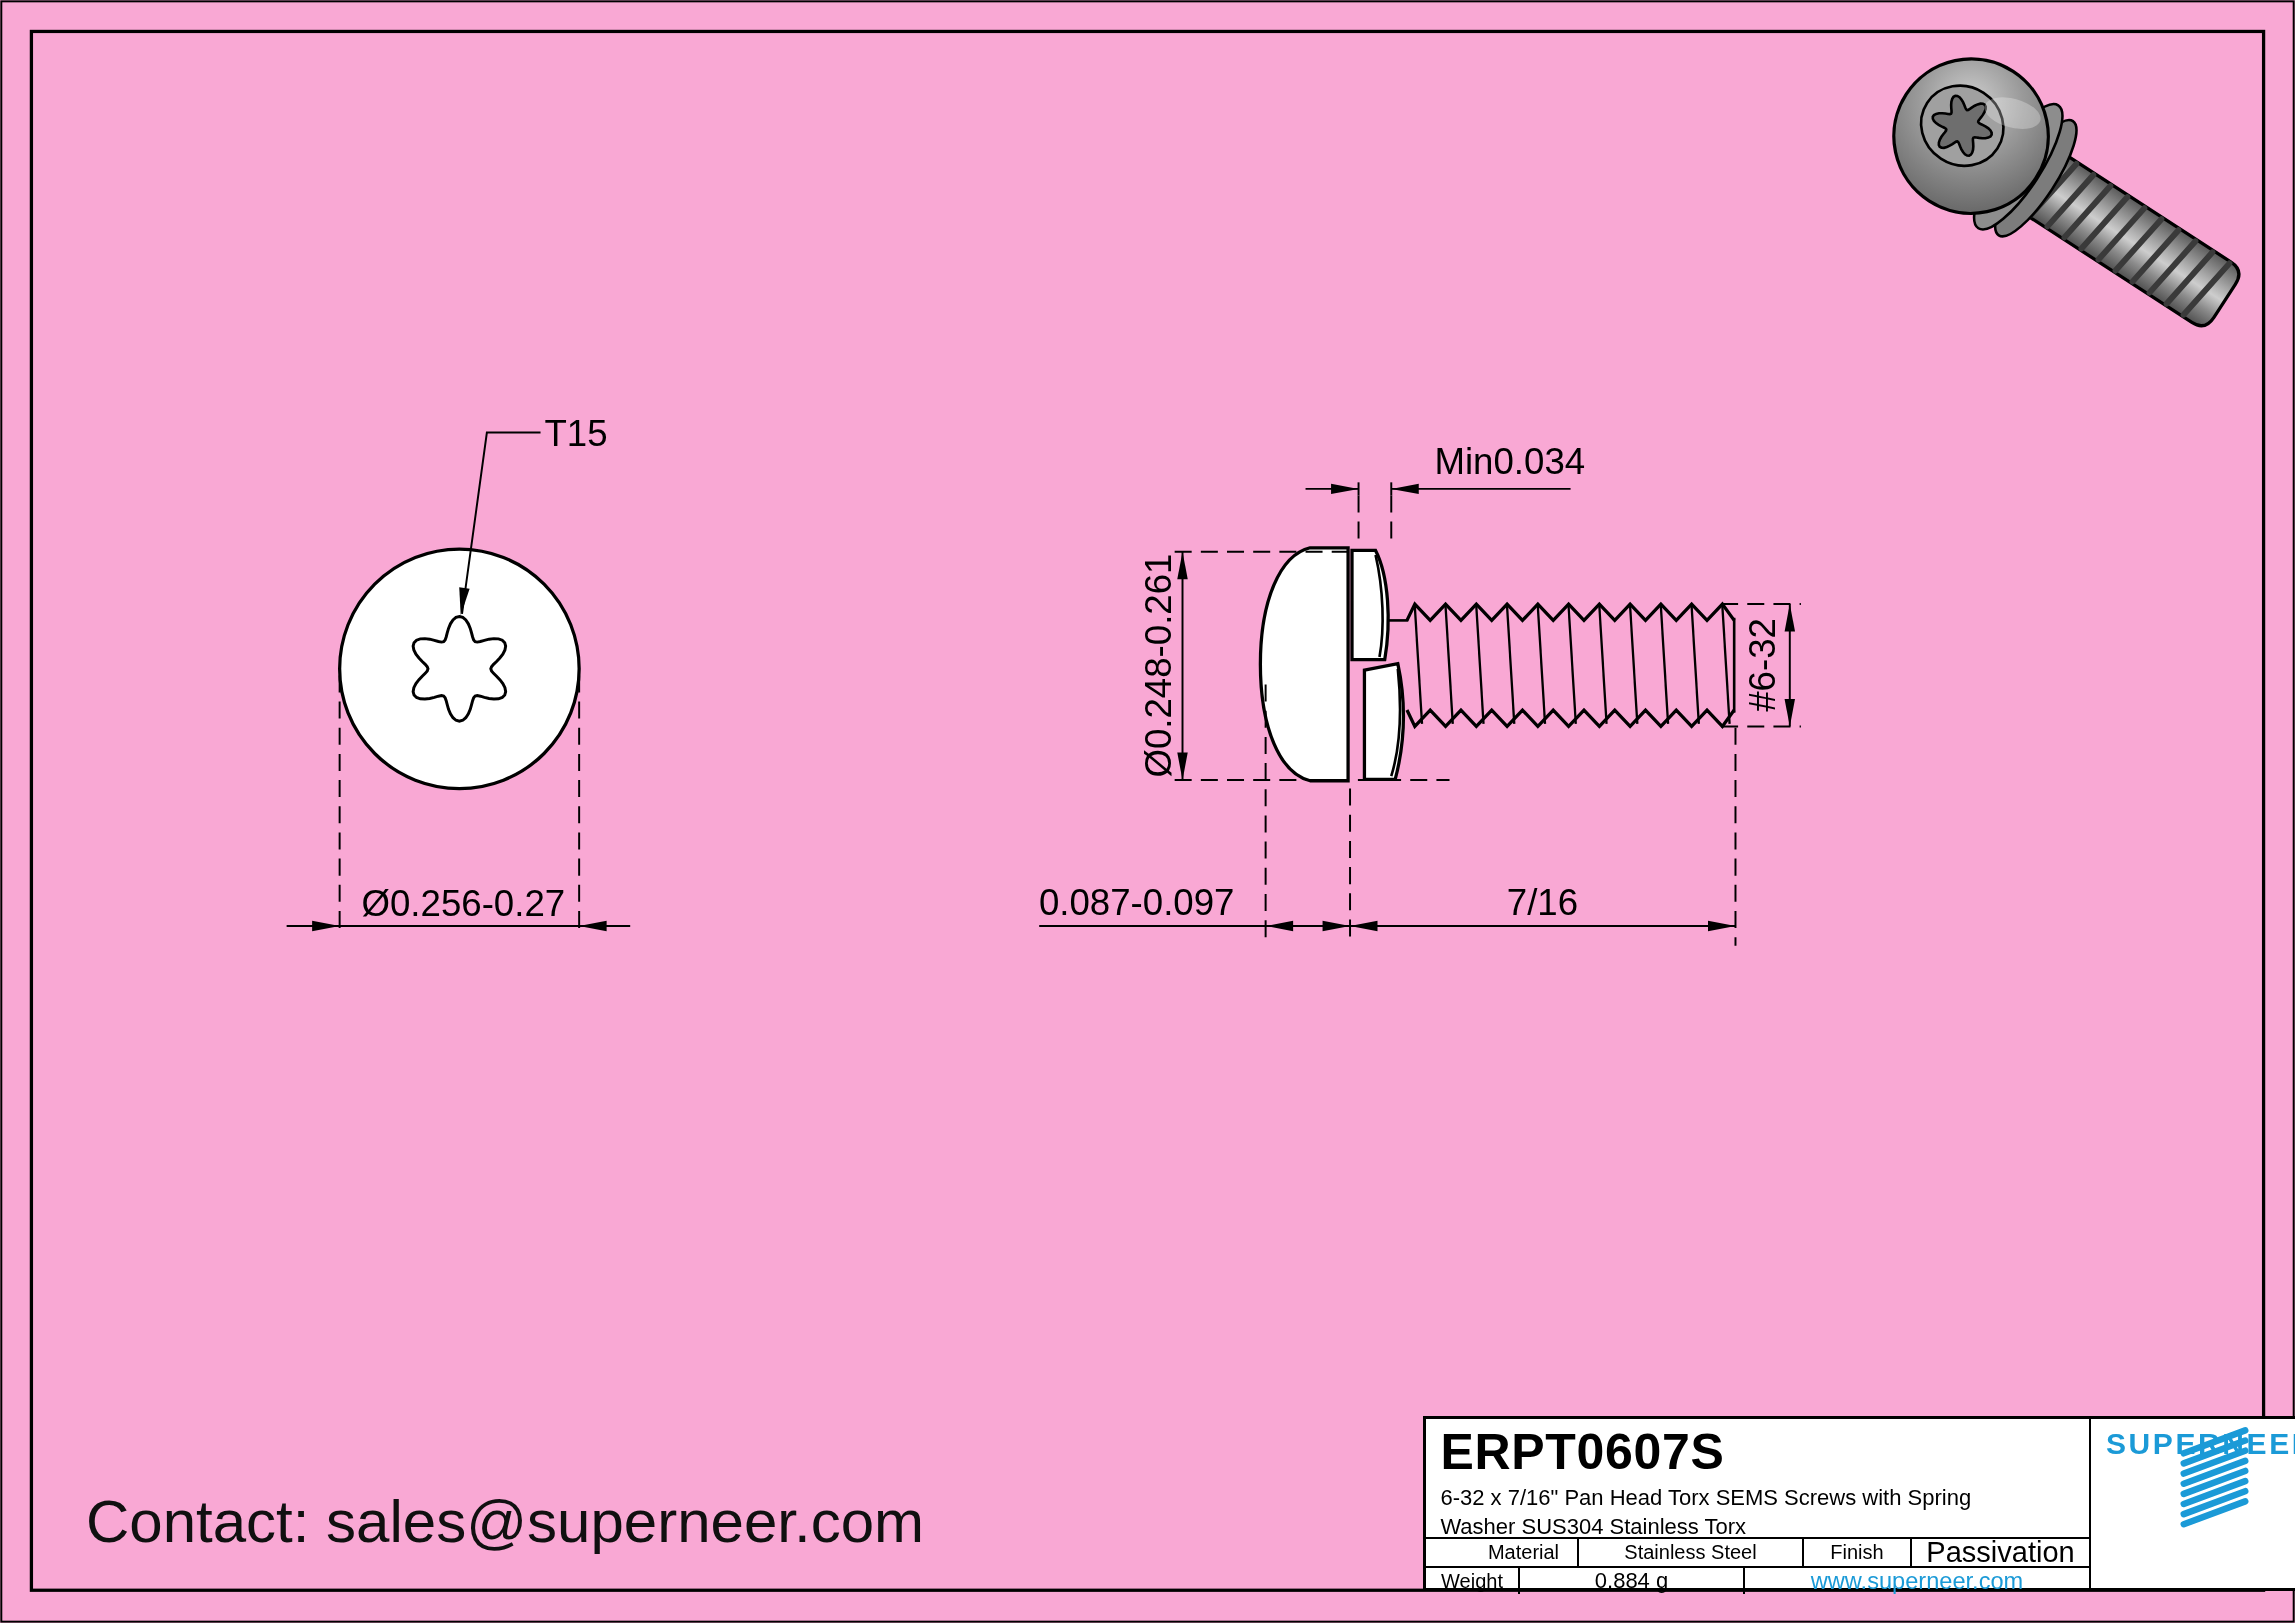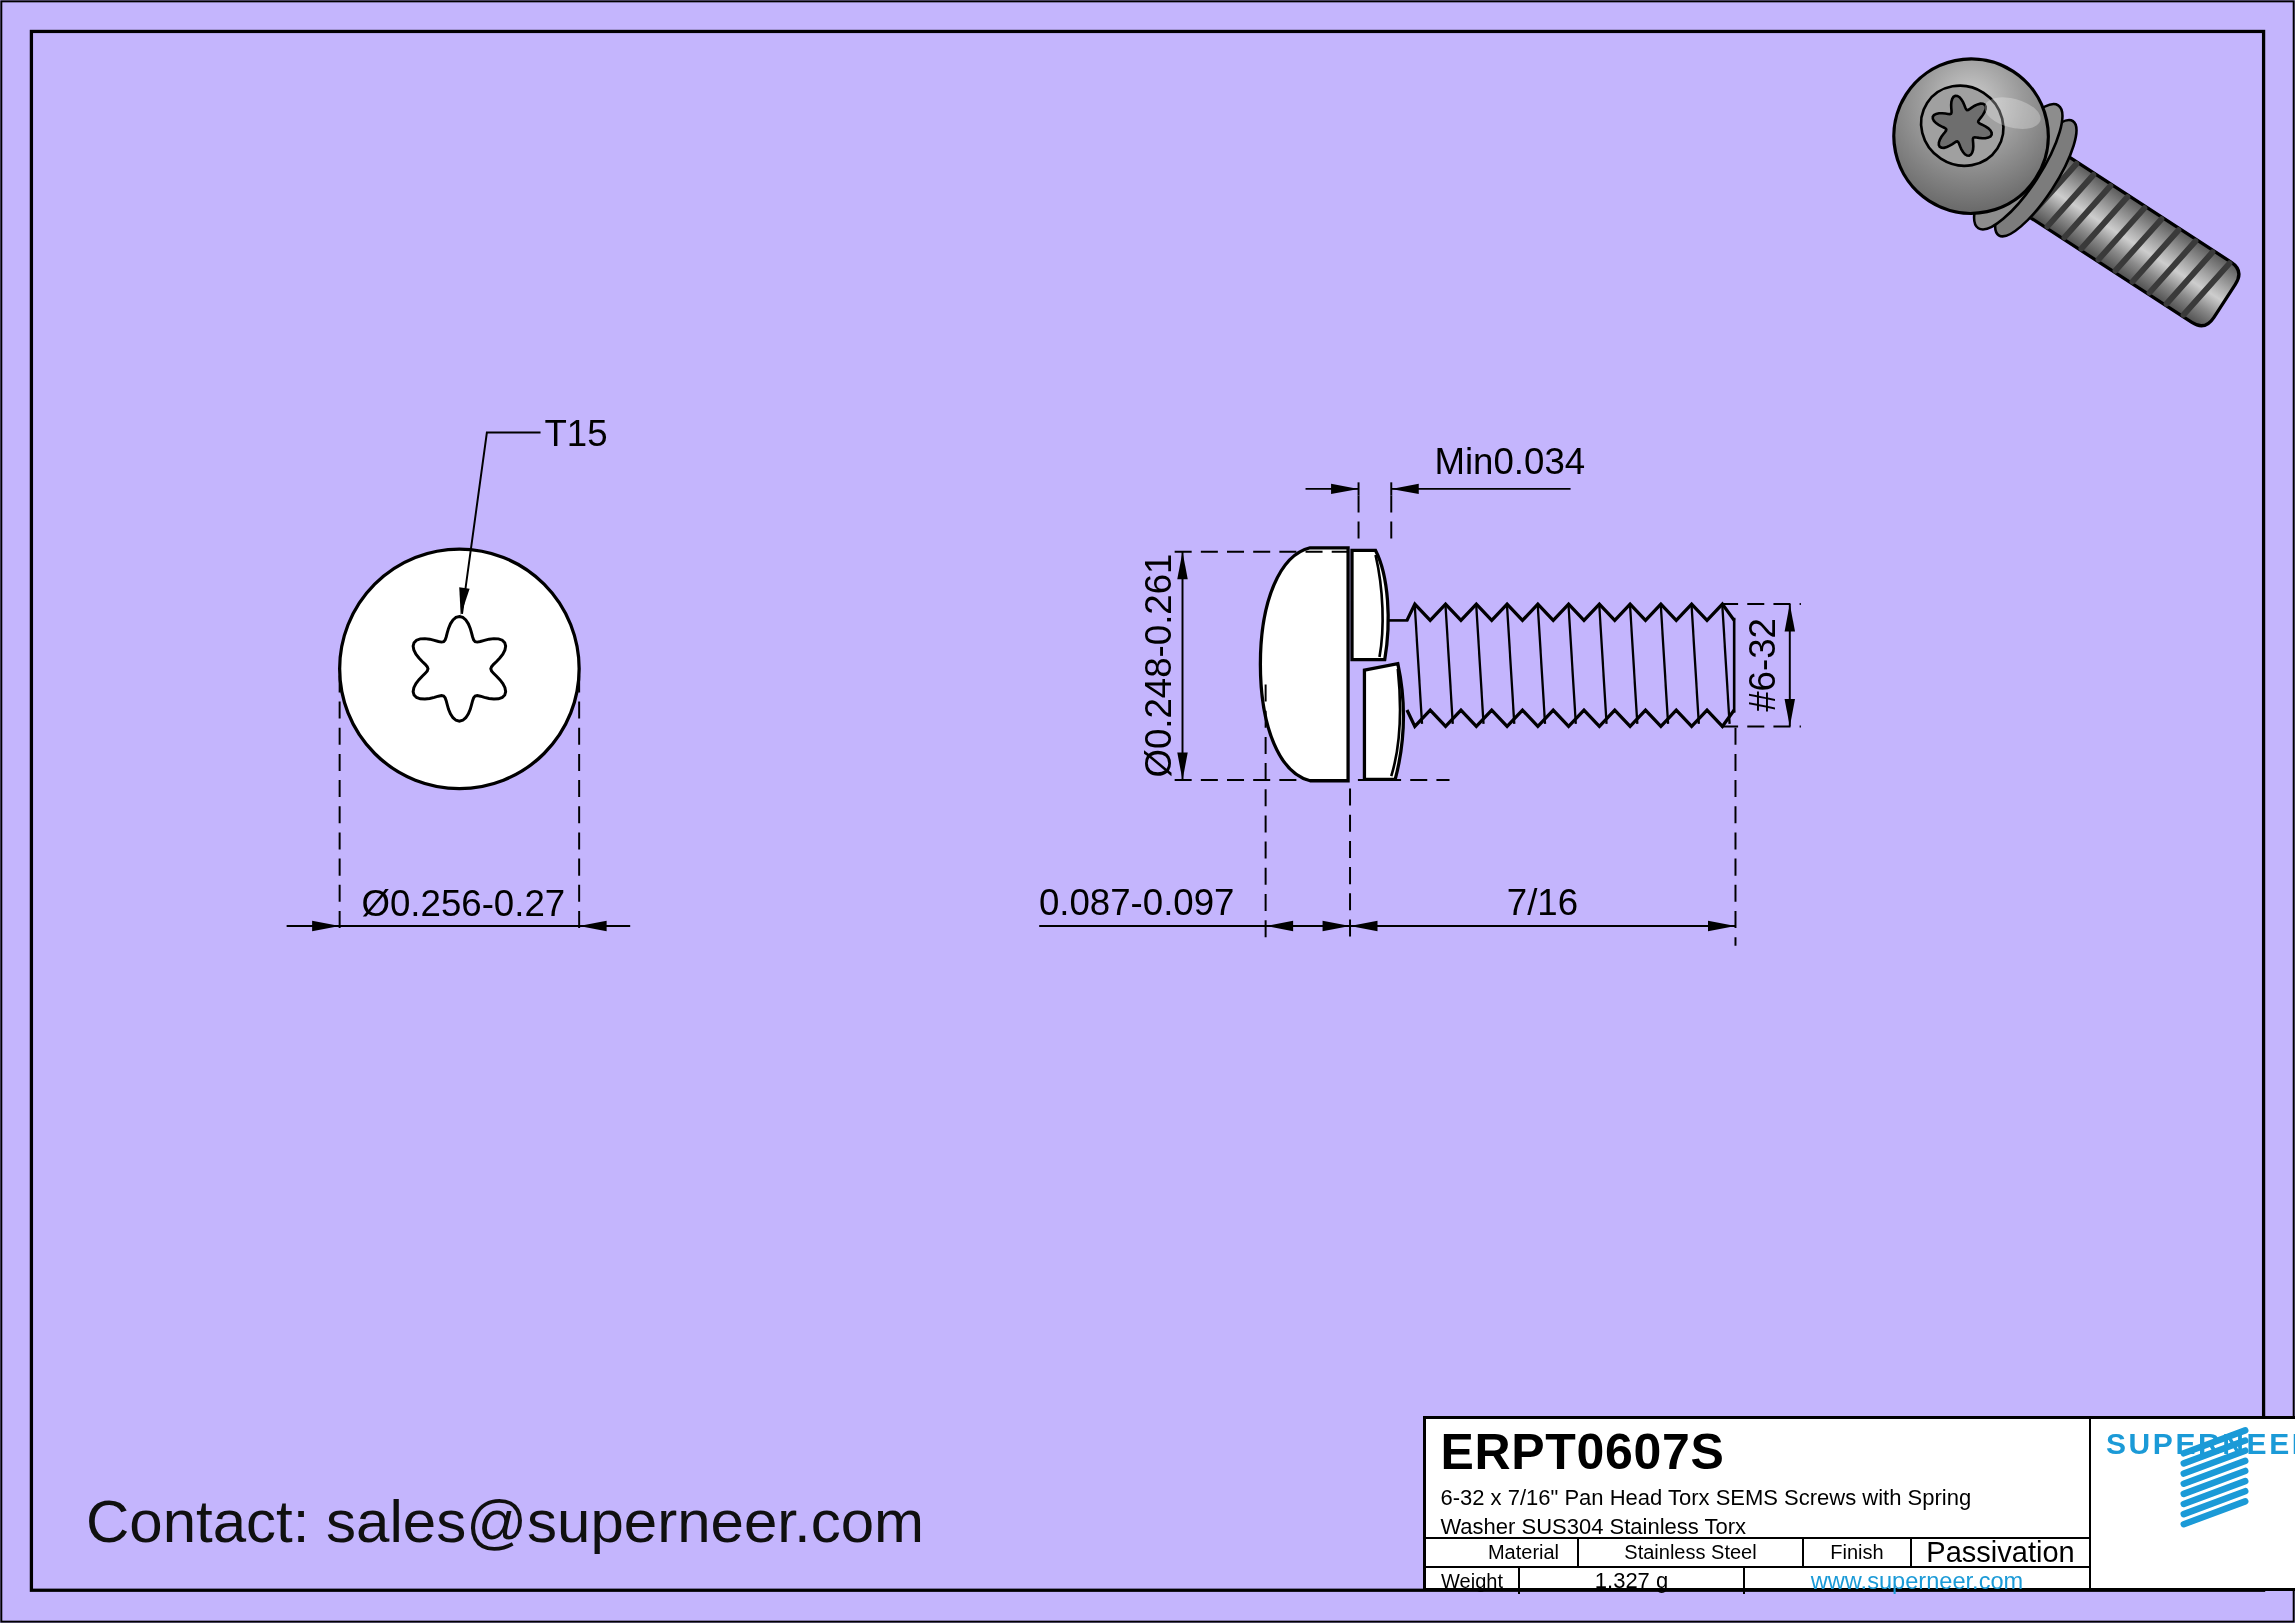--- a/index.html
+++ b/index.html
@@ -1,16 +1,16 @@
 <!DOCTYPE html>
 <html style="font-size:10.5px"><head>
 <meta charset="utf-8">
 <style>
   html,body{margin:0;padding:0;background:#fff;}
-  #page{position:relative;width:2295px;height:1623px;background:#c4b5fd;overflow:hidden;
+  #page{position:relative;width:2295px;height:1623px;background:#f9a8d4;overflow:hidden;
         font-family:"Liberation Sans",sans-serif;color:#000;}
   #page svg{position:absolute;left:0;top:0;}
   svg text{font-family:"Liberation Sans",sans-serif;fill:#000;}
   .dimtxt{font-size:56px;}
   
   #titleblock{position:absolute;left:1423px;top:1416px;width:911px;height:175px;
     border:3.3px solid #000;box-sizing:border-box;background:#fff;}
   #tb-left{position:absolute;left:0;top:0;width:663px;height:100%;}
   #tb-title{position:absolute;left:0;top:0;width:100%;height:118px;box-sizing:border-box;padding:6.5px 0 0 14.4px;}
   #tb-part{font-size:50px;font-weight:bold;letter-spacing:0.7px;line-height:1.05;}
@@ -177,21 +177,21 @@
         </div>
       </div>
       <div class="tb-row" id="tb-row1">
         <div class="tb-cell" style="width:107px">Material</div>
         <div class="tb-cell" style="width:225px;font-size:20px">Stainless Steel</div>
         <div class="tb-cell" style="width:108px">Finish</div>
         <div class="tb-cell" style="flex:1;font-size:29px">Passivation</div>
       </div>
       <div class="tb-row" id="tb-row2">
         <div class="tb-cell" style="width:92px">Weight</div>
-        <div class="tb-cell" style="width:225px;font-size:22px">1.327 g</div>
+        <div class="tb-cell" style="width:225px;font-size:22px">0.884 g</div>
         <div class="tb-cell link" style="flex:1;font-size:23.6px">www.superneer.com</div>
       </div>
     </div>
     <div id="tb-logo">
       <svg width="247" height="115" viewBox="0 0 378 175">
         <g id="logo-stripes" stroke="#1B9AD7" stroke-width="10" stroke-linecap="round">
             <line x1="142" y1="52" x2="236" y2="17"></line>
             <line x1="142" y1="67.5" x2="236" y2="32.5"></line>
             <line x1="142" y1="83" x2="236" y2="48"></line>
             <line x1="142" y1="98.5" x2="236" y2="63.5"></line>

